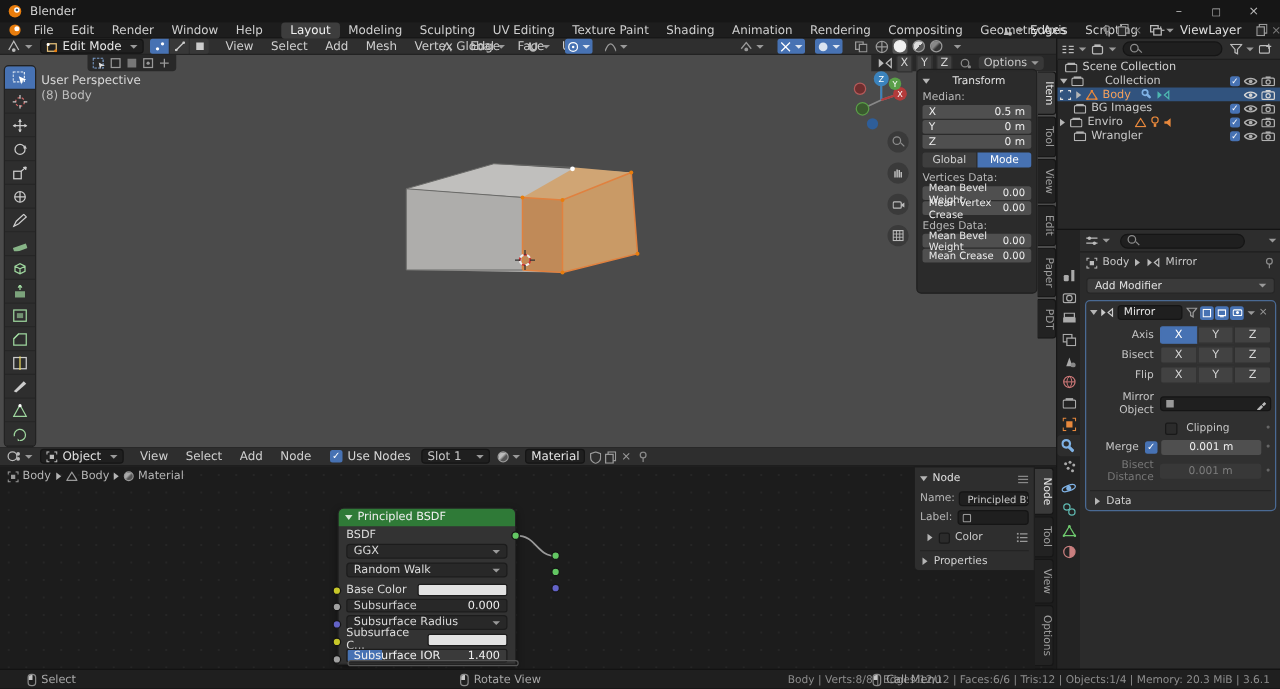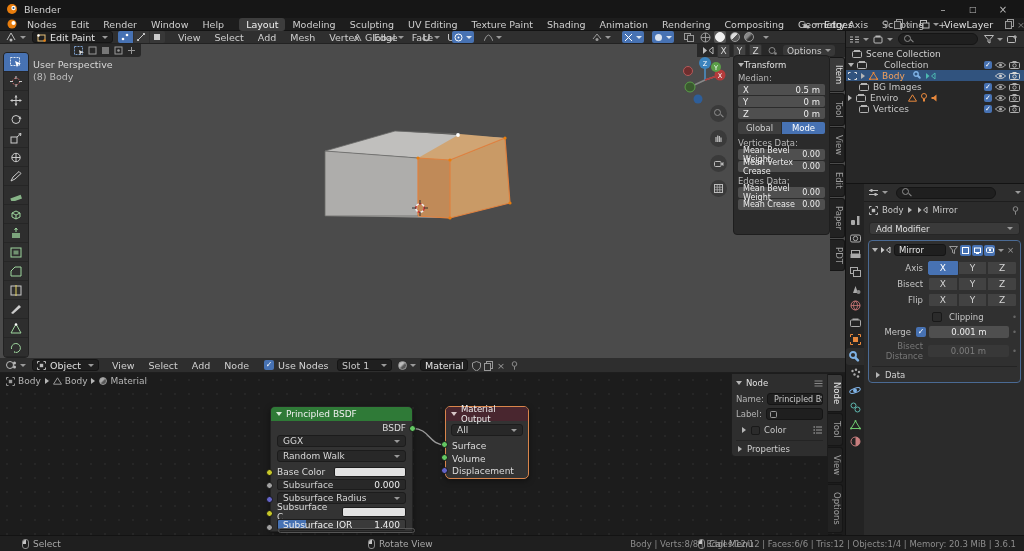--- a/index.html
+++ b/index.html
@@ -51,21 +51,21 @@
     <span style="margin-left:auto;width:30px;text-align:center;color:#bbb">–</span>
     <span style="width:30px;text-align:center;color:#bbb;font-size:8px">□</span>
     <span style="width:30px;text-align:center;color:#bbb">×</span>
   </div>
 
   <div class="abs row" style="left:0;top:18px;width:1024px;height:13px;background:#1d1d1d;border-bottom:1px solid #131313;font-size:9.5px">
     <svg width="12" height="10" style="margin:0 2px 0 6px">
         <circle cx="6" cy="5" r="4.5" fill="#e87d0d"></circle>
         <circle cx="7.5" cy="4" r="2" fill="#fff"></circle>
       </svg>
-    <span class="menu-it">Nodes</span>
+    <span class="menu-it">File</span>
     <span class="menu-it">Edit</span>
     <span class="menu-it">Render</span>
     <span class="menu-it">Window</span>
     <span class="menu-it">Help</span>
     <span class="menu-it" style="margin-left:8px;background:#3d3d3d;border-radius:3px;color:#f0f0f0;padding:1px 7px">Layout</span>
     <span class="menu-it">Modeling</span>
     <span class="menu-it">Sculpting</span>
     <span class="menu-it">UV Editing</span>
     <span class="menu-it">Texture Paint</span>
     <span class="menu-it">Shading</span>
@@ -114,21 +114,21 @@
           <path d="M2 8 L6 1 L10 8" fill="none" stroke="#bbb"></path>
           <circle cx="6" cy="8" r="1.5" fill="#bbb"></circle>
         </svg>
         <span class="chv"></span>
       <span class="row dk" style="margin-left:6px;height:12px;padding:0 4px">
         <svg width="9" height="9">
             <rect x="1" y="2" width="7" height="6" fill="none" stroke="#e8c27a"></rect>
             <circle cx="1.5" cy="2.5" r="1.2" fill="#fff"></circle>
             <circle cx="7.5" cy="7.5" r="1.2" fill="#e87d0d"></circle>
           </svg>
-        <span style="margin:0 4px;color:#e5e5e5">Edit Paint</span>
+        <span style="margin:0 4px;color:#e5e5e5">Edit Mode</span>
           <span class="chv"></span>
       </span>
       <span class="row" style="margin-left:5px;gap:1px">
         <span class="row" style="width:15px;height:12px;background:#4772b3;border-radius:2px 0 0 2px;justify-content:center">
             <svg width="8" height="8">
               <circle cx="2" cy="6" r="1.3" fill="#fff"></circle>
               <circle cx="6" cy="2" r="1.3" fill="#fff"></circle>
             </svg>
           </span>
         <span class="row" style="width:15px;height:12px;background:#383838;justify-content:center">
@@ -410,21 +410,21 @@
           <svg width="9" height="9">
             <rect x="0.5" y="0.5" width="8" height="8" fill="none" stroke="#bbb"></rect>
             <path d="M3.2 0.5 V8.5 M5.8 0.5 V8.5 M0.5 3.2 H8.5 M0.5 5.8 H8.5" stroke="#bbb" stroke-width="0.7"></path>
           </svg>
         </div>
     </div>
 
     <div class="abs" style="left:733px;top:24px;width:97px;height:180px;background:rgba(42,42,42,.96);border:1px solid #1e1e1e;border-radius:4px;padding:3px 4px;font-size:8.5px">
       <div class="row" style="height:12px">
           <span class="trid"></span>
-          <span style="margin-left:0;color:#e0e0e0">Transform</span>
+          <span style="margin-left:18px;color:#e0e0e0">Transform</span>
         </div>
       <div style="color:#b8b8b8;margin:2px 0 1px">Median:</div>
       <div class="fld" style="height:11px;border-radius:2px 2px 0 0;margin-bottom:1px">
           <span>X</span>
           <span class="val">0.5 m</span>
         </div>
       <div class="fld" style="height:11px;margin-bottom:1px">
           <span>Y</span>
           <span class="val">0 m</span>
         </div>
@@ -587,21 +587,21 @@
           <rect x="0.5" y="1.5" width="10" height="6" rx="1" fill="none" stroke="#b0b0b0"></rect>
           <circle cx="5.5" cy="4.5" r="1.7" fill="none" stroke="#b0b0b0"></circle>
           <rect x="3.5" y="0" width="4" height="1.4" fill="#b0b0b0"></rect>
         </svg>
     </div>
     <div class="row" style="height:11px;padding-left:13px">
       <svg width="10" height="8">
           <rect x="0.5" y="1.5" width="9" height="6" rx="1" fill="none" stroke="#b5b5b5"></rect>
           <rect x="2" y="0" width="6" height="1.5" fill="#b5b5b5"></rect>
         </svg>
-      <span style="margin-left:4px">Vertices</span>
+      <span style="margin-left:4px">Wrangler</span>
       <span class="cb" style="margin-left:auto;width:8px;height:8px;font-size:7px;line-height:8px">✓</span>
       <svg width="11" height="8" style="margin:0 3px">
           <path d="M0.5 4 C3 0.8 8 0.8 10.5 4 C8 7.2 3 7.2 0.5 4 Z" fill="none" stroke="#b0b0b0"></path>
           <circle cx="5.5" cy="4" r="1.5" fill="#b0b0b0"></circle>
         </svg>
       <svg width="11" height="8" style="margin-right:4px">
           <rect x="0.5" y="1.5" width="10" height="6" rx="1" fill="none" stroke="#b0b0b0"></rect>
           <circle cx="5.5" cy="4.5" r="1.7" fill="none" stroke="#b0b0b0"></circle>
           <rect x="3.5" y="0" width="4" height="1.4" fill="#b0b0b0"></rect>
         </svg>
@@ -779,20 +779,31 @@
           <span class="xyz" style="border-radius:2px 0 0 2px">X</span>
           <span class="xyz">Y</span>
           <span class="xyz" style="border-radius:0 2px 2px 0">Z</span>
         </div>
         <div class="row" style="margin-top:2px">
           <span style="width:56px;text-align:right;padding-right:5px;color:#c5c5c5">Flip</span>
           <span class="xyz" style="border-radius:2px 0 0 2px">X</span>
           <span class="xyz">Y</span>
           <span class="xyz" style="border-radius:0 2px 2px 0">Z</span>
         </div>
+        <div class="row" style="margin-top:6px">
+          <span style="width:56px;text-align:right;padding-right:5px;color:#c5c5c5">Mirror Object</span>
+          <span class="row dk" style="flex:1;height:12px;padding:0 3px">
+            <svg width="8" height="8">
+                <rect x="1" y="1" width="6" height="6" fill="#999"></rect>
+              </svg>
+            <svg width="8" height="9" style="margin-left:auto">
+                <path d="M0.5 8.5 L4 5 L5.5 6.5 L2 10 Z M4.5 4.5 L6.5 2.5 L8 4 L6 6" fill="#bbb"></path>
+              </svg>
+          </span>
+        </div>
         <div class="row" style="margin-top:5px;padding-left:60px">
           <span class="cb off"></span>
           <span style="margin-left:7px;color:#c5c5c5">Clipping</span>
           <span style="margin-left:auto;color:#666">•</span>
         </div>
         <div class="row" style="margin-top:4px">
           <span style="width:44px;text-align:right;padding-right:5px;color:#c5c5c5">Merge</span>
           <span class="cb">✓</span>
           <span class="fld" style="flex:1;height:12px;margin-left:3px;justify-content:center">
               <span>0.001 m</span>
@@ -879,21 +890,21 @@
 
     <svg class="abs" style="left:0;top:15px;pointer-events:none" width="845" height="162">
       <path d="M413 55.5 C430 55.5 428 72 446 72" fill="none" stroke="#9a9a9a" stroke-width="1.4"></path>
     </svg>
 
     <div class="abs" style="left:270px;top:48px;width:143px;background:#333;border:1px solid #222;border-radius:5px 5px 0 0;box-shadow:0 2px 6px rgba(0,0,0,.4)">
       <div class="row" style="height:14px;background:#2f7a37;border-radius:4px 4px 0 0;padding:0 5px">
         <span class="trid" style="border-top-color:#d8e8d8"></span>
           <span style="margin-left:4px;color:#f0f0f0;font-size:9px">Principled BSDF</span>
       </div>
-      <div class="nrow" style="height:13px;justify-content:flex-end">
+      <div class="nrow" style="height:13px;">
           <span>BSDF</span>
         </div>
       <div class="ndrop" style="margin:1px 6px;height:12px">
           <span>GGX</span>
           <span class="chv" style="margin-left:auto"></span>
         </div>
       <div class="ndrop" style="margin:3px 6px;height:12px">
           <span>Random Walk</span>
           <span class="chv" style="margin-left:auto"></span>
         </div>
@@ -922,39 +933,20 @@
           </span>
       </div>
     </div>
     <span class="sock" style="left:409px;top:67px;background:#63c763"></span>
     <span class="sock" style="left:266px;top:111px;background:#c7c729"></span>
     <span class="sock" style="left:266px;top:124px;background:#a1a1a1"></span>
     <span class="sock" style="left:266px;top:138px;background:#6363c7"></span>
     <span class="sock" style="left:266px;top:152px;background:#c7c729"></span>
     <span class="sock" style="left:266px;top:166px;background:#a1a1a1"></span>
 
-    <div class="abs" style="left:445px;top:48px;width:84px;background:#333;border:1.3px solid #d9854b;border-radius:5px;box-shadow:0 2px 6px rgba(0,0,0,.4)">
-      <div class="row" style="height:14px;background:#49262f;border-radius:4px 4px 0 0;padding:0 5px">
-        <span class="trid" style="border-top-color:#d8c8c8"></span>
-          <span style="margin-left:4px;color:#eee;font-size:8.5px">Material Output</span>
-      </div>
-      <div class="ndrop" style="margin:3px 5px;height:12px">
-          <span>All</span>
-          <span class="chv" style="margin-left:auto"></span>
-        </div>
-      <div class="nrow" style="height:13px">
-          <span>Surface</span>
-        </div>
-      <div class="nrow" style="height:13px">
-          <span>Volume</span>
-        </div>
-      <div class="nrow" style="height:13px;padding-bottom:2px">
-          <span>Displacement</span>
-        </div>
-    </div>
     <span class="sock" style="left:441px;top:83px;background:#63c763"></span>
     <span class="sock" style="left:441px;top:96px;background:#63c763"></span>
     <span class="sock" style="left:441px;top:109px;background:#6363c7"></span>
 
     <div class="abs" style="left:731px;top:15px;width:97px;background:#2e2e2e;border:1px solid #1d1d1d;border-radius:0 0 0 4px;padding:3px 4px;font-size:8.5px">
       <div class="row" style="height:12px">
         <span class="trid"></span>
           <span style="margin-left:4px;color:#e0e0e0">Node</span>
         <svg width="9" height="7" style="margin-left:auto">
             <path d="M0.5 1 H8.5 M0.5 3.5 H8.5 M0.5 6 H8.5" stroke="#888"></path>

